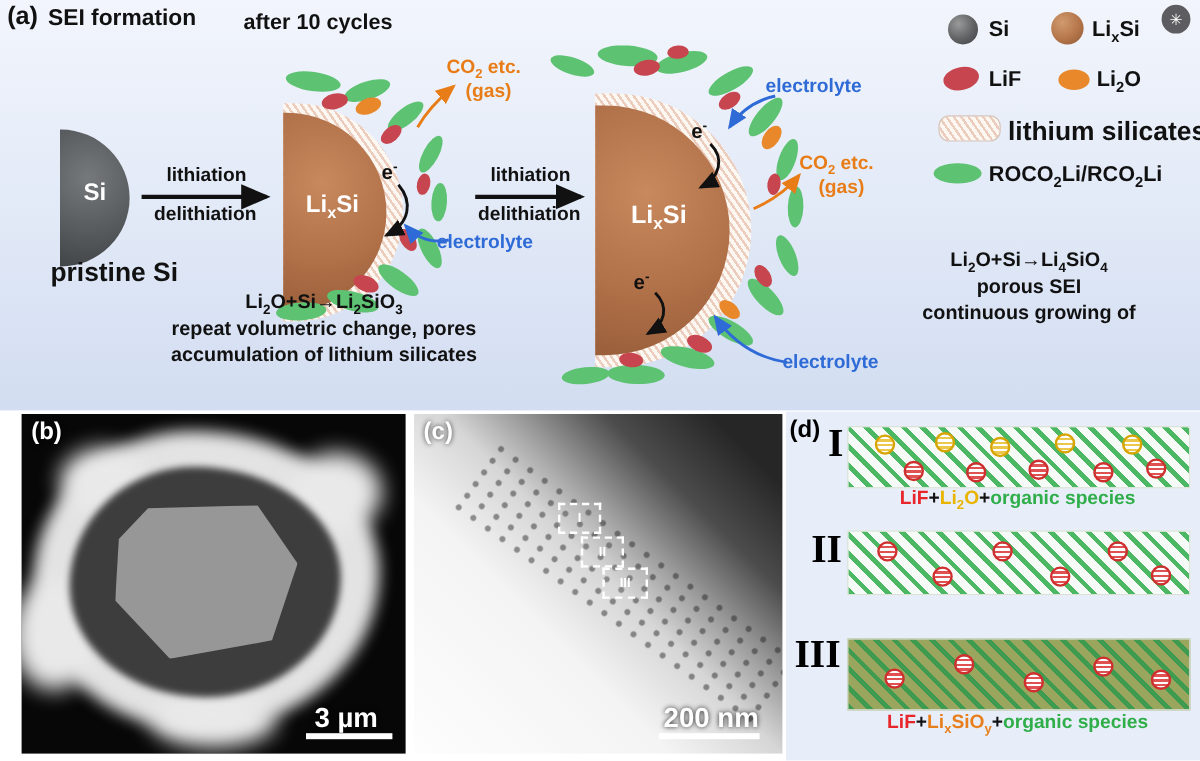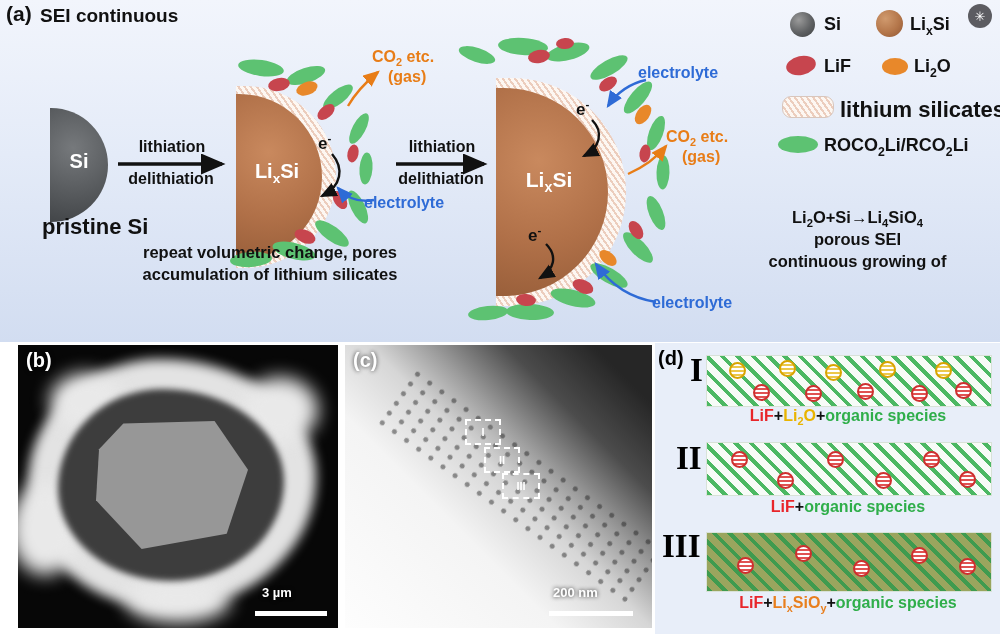--- a/index.html
+++ b/index.html
@@ -16,21 +16,21 @@
   .g{background:#5dc272}
   .rb{background:#c7454e}
   .ob{background:#e8882a}
   .half{border-radius:0 999px 999px 0}
   .hatch{background:repeating-linear-gradient(55deg,#eccdbd 0 2px,#fdf7f2 2px 5px)}
   .copper{background:radial-gradient(circle at 38% 35%,#c9895e,#b07048 55%,#955c38)}
   .sigray{background:radial-gradient(circle at 40% 35%,#76797c,#55585b 60%,#3f4245)}
   .blue{color:#2e6bd6}
   .orange{color:#e87d17}
   .wlabel{color:#fff;font-weight:700;font-size:20px;text-shadow:0 0 4px rgba(0,0,0,.75)}
-  .stext{position:absolute;color:#fff;font-weight:700;font-size:13px;text-shadow:0 0 4px rgba(0,0,0,.85);white-space:nowrap}
+  .stext{position:absolute;color:#fff;font-weight:700;font-size:23px;text-shadow:0 0 4px rgba(0,0,0,.85);white-space:nowrap}
   .sbar{position:absolute;background:#fff;height:5px}
   .panelb{left:18px;top:345px;width:320px;height:283px;background:#070707;overflow:hidden}
   .panelc{left:345px;top:345px;width:307px;height:283px;overflow:hidden;
           background:linear-gradient(45deg,#fdfdfd 0%,#f4f4f4 36%,#d6d6d6 52%,#9d9d9d 62%,#4c4c4c 75%,#262626 90%)}
   .dbox{position:absolute;border:2px dashed #fff;color:#fff;font-weight:700;font-size:11px;
         display:flex;align-items:center;justify-content:center;background:rgba(255,255,255,.07)}
   .band{position:absolute;left:706px;width:284px;border:1px solid #d8e2d8;
         background:repeating-linear-gradient(45deg,#4cb863 0 4px,rgba(255,255,255,0) 4px 11px),#f7fbf7}
   .band3{background:repeating-linear-gradient(45deg,#3f9b4f 0 4px,rgba(0,0,0,0) 4px 11px),#9aa55e}
   .num{position:absolute;font-family:"Liberation Serif","DejaVu Serif",serif;font-weight:700;font-size:33px;color:#000}
@@ -43,21 +43,22 @@
 </style>
 </head>
 <body>
 
 <div id="stage">
 
   <div class="abs top-bg"></div>
   <div class="abs d-bg"></div>
 
   <div class="t" style="left:6px;top:2px;font-size:21px">(a)</div>
-  <div class="t" style="left:40px;top:5px;font-size:19px">SEI continuous</div>
+  <div class="t" style="left:40px;top:5px;font-size:19px">SEI formation</div>
+  <div class="t" style="left:203px;top:8px;font-size:18px">after 10 cycles</div>
 
   <div class="abs" style="left:968px;top:4px;width:24px;height:24px;border-radius:50%;background:rgba(75,75,80,.9);color:#fff;display:flex;align-items:center;justify-content:center;font-size:13px">✳</div>
 
   <div class="abs half sigray" style="left:50px;top:108px;width:58px;height:114px"></div>
   <div class="t c" style="left:50px;top:150px;width:58px;font-size:20px;color:#fff">Si</div>
   <div class="t" style="left:42px;top:214px;font-size:22px">pristine Si</div>
 
   <div class="t c nw" style="left:118px;top:138px;width:108px;font-size:16px">lithiation</div>
   <div class="t c nw" style="left:112px;top:170px;width:118px;font-size:16px">delithiation</div>
   <div class="t c nw" style="left:396px;top:138px;width:92px;font-size:16px">lithiation</div>
@@ -139,20 +140,21 @@
   <div class="t" style="left:528px;top:226px;font-size:17px"><span>e</span><sup>-</sup></div>
   <div class="t blue nw" style="left:364px;top:194px;font-size:16px">electrolyte</div>
   <div class="t blue nw" style="left:638px;top:64px;font-size:16px">electrolyte</div>
   <div class="t blue nw" style="left:652px;top:294px;font-size:16px">electrolyte</div>
   <div class="t orange nw" style="left:372px;top:48px;font-size:16px"><span>CO</span><sub>2</sub><span> etc.</span></div>
   <div class="t orange nw" style="left:388px;top:68px;font-size:16px">(gas)</div>
   <div class="t orange nw" style="left:666px;top:128px;font-size:16px"><span>CO</span><sub>2</sub><span> etc.</span></div>
   <div class="t orange nw" style="left:682px;top:148px;font-size:16px">(gas)</div>
 
   <div class="abs c" style="left:110px;top:241px;width:320px;font-weight:700;font-size:16.5px;line-height:22px">
+    <div><span>Li</span><sub>2</sub><span>O+Si→Li</span><sub>2</sub><span>SiO</span><sub>3</sub></div>
     <div>repeat volumetric change, pores</div>
     <div>accumulation of lithium silicates</div>
   </div>
   <div class="abs c" style="left:720px;top:206px;width:275px;font-weight:700;font-size:16.5px;line-height:22px">
     <div><span>Li</span><sub>2</sub><span>O+Si→Li</span><sub>4</sub><span>SiO</span><sub>4</sub></div>
     <div>porous SEI</div>
     <div>continuous growing of</div>
   </div>
 
   <i class="abs" style="left:790px;top:12px;width:25px;height:25px;border-radius:50%;background:radial-gradient(circle at 35% 32%,#9a9a9a,#5f6163 55%,#3e4042)"></i>
@@ -216,21 +218,20 @@
 
   <div class="num" style="left:676px;top:440px">II</div>
   <div class="band" style="top:442px;height:52px">
     <i class="dot r" style="left:24px;top:8px"></i>
     <i class="dot r" style="left:70px;top:29px"></i>
     <i class="dot r" style="left:120px;top:8px"></i>
     <i class="dot r" style="left:168px;top:29px"></i>
     <i class="dot r" style="left:216px;top:8px"></i>
     <i class="dot r" style="left:252px;top:28px"></i>
   </div>
-  <div class="cap" style="left:706px;top:498px;width:284px"><span style="color: rgb(232, 37, 42);">LiF</span><span style="color: rgb(17, 17, 17);">+</span><span style="color: rgb(47, 174, 74);">organic species</span></div>
 
   <div class="num" style="left:662px;top:528px">III</div>
   <div class="band band3" style="top:532px;height:58px">
     <i class="dot r" style="left:30px;top:24px"></i>
     <i class="dot r" style="left:88px;top:12px"></i>
     <i class="dot r" style="left:146px;top:27px"></i>
     <i class="dot r" style="left:204px;top:14px"></i>
     <i class="dot r" style="left:252px;top:25px"></i>
   </div>
   <div class="cap" style="left:706px;top:594px;width:284px"><span style="color: rgb(232, 37, 42);">LiF</span><span style="color: rgb(17, 17, 17);">+</span><span style="color: rgb(232, 127, 30);">Li</span><sub style="color: rgb(232, 127, 30);">x</sub><span style="color: rgb(232, 127, 30);">SiO</span><sub style="color: rgb(232, 127, 30);">y</sub><span style="color: rgb(17, 17, 17);">+</span><span style="color: rgb(47, 174, 74);">organic species</span></div>

